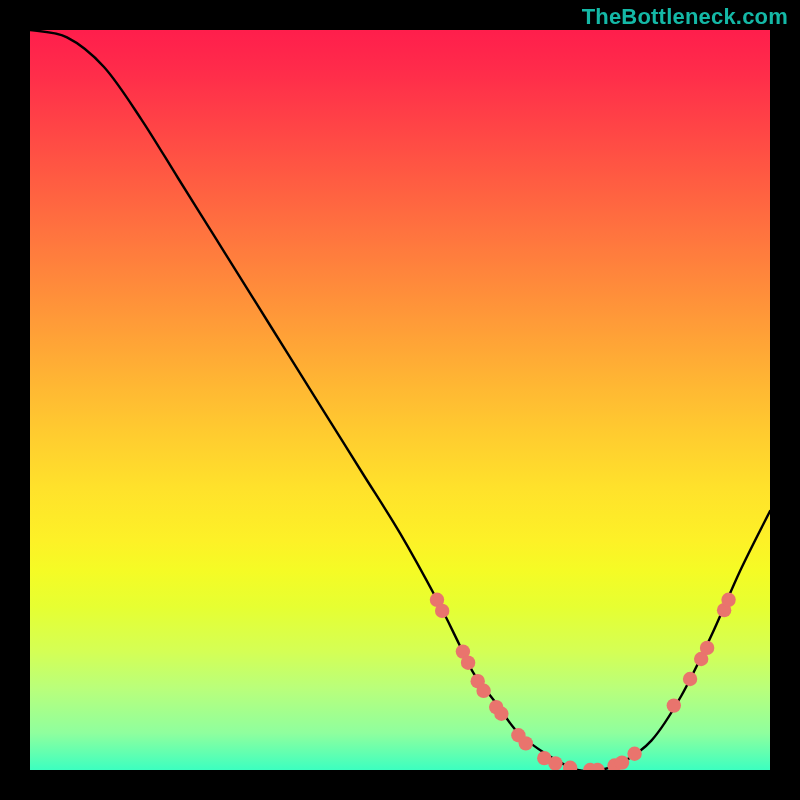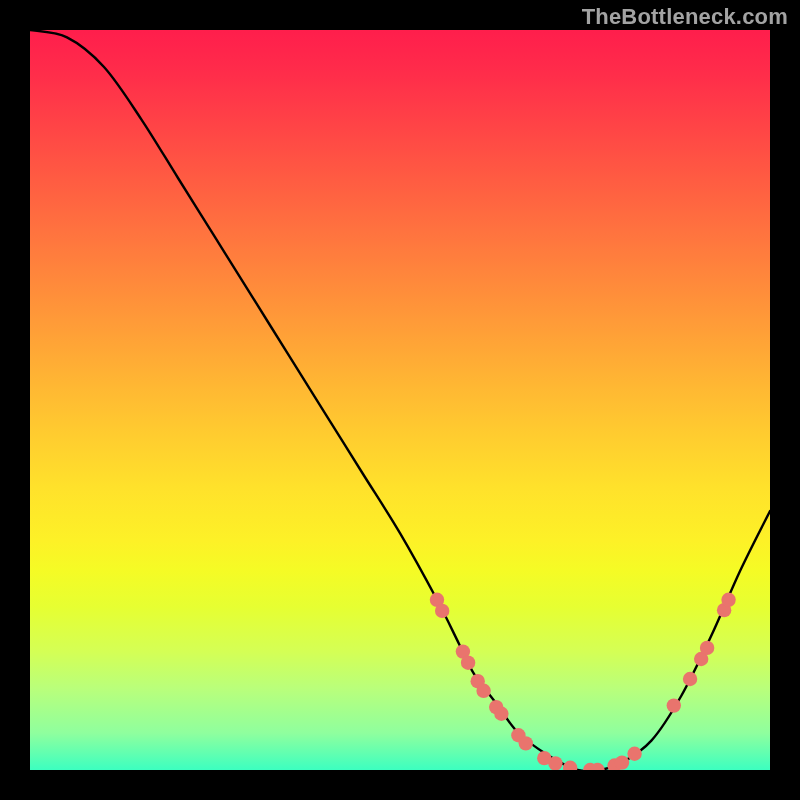--- a/index.html
+++ b/index.html
@@ -9,21 +9,21 @@
     background: #000;
     position: relative;
     overflow: hidden;
     font-family: Arial, Helvetica, sans-serif;
   }
   .watermark {
     position: absolute;
     top: 4px;
     right: 12px;
     font-size: 22px;
-    color: #a3a3a3;
+    color: #14b8a6;
     font-weight: bold;
     z-index: 20;
     letter-spacing: 0.2px;
   }
   .plot-wrap {
     position: absolute;
     left: 30px;
     top: 30px;
     width: 740px;
     height: 740px;

